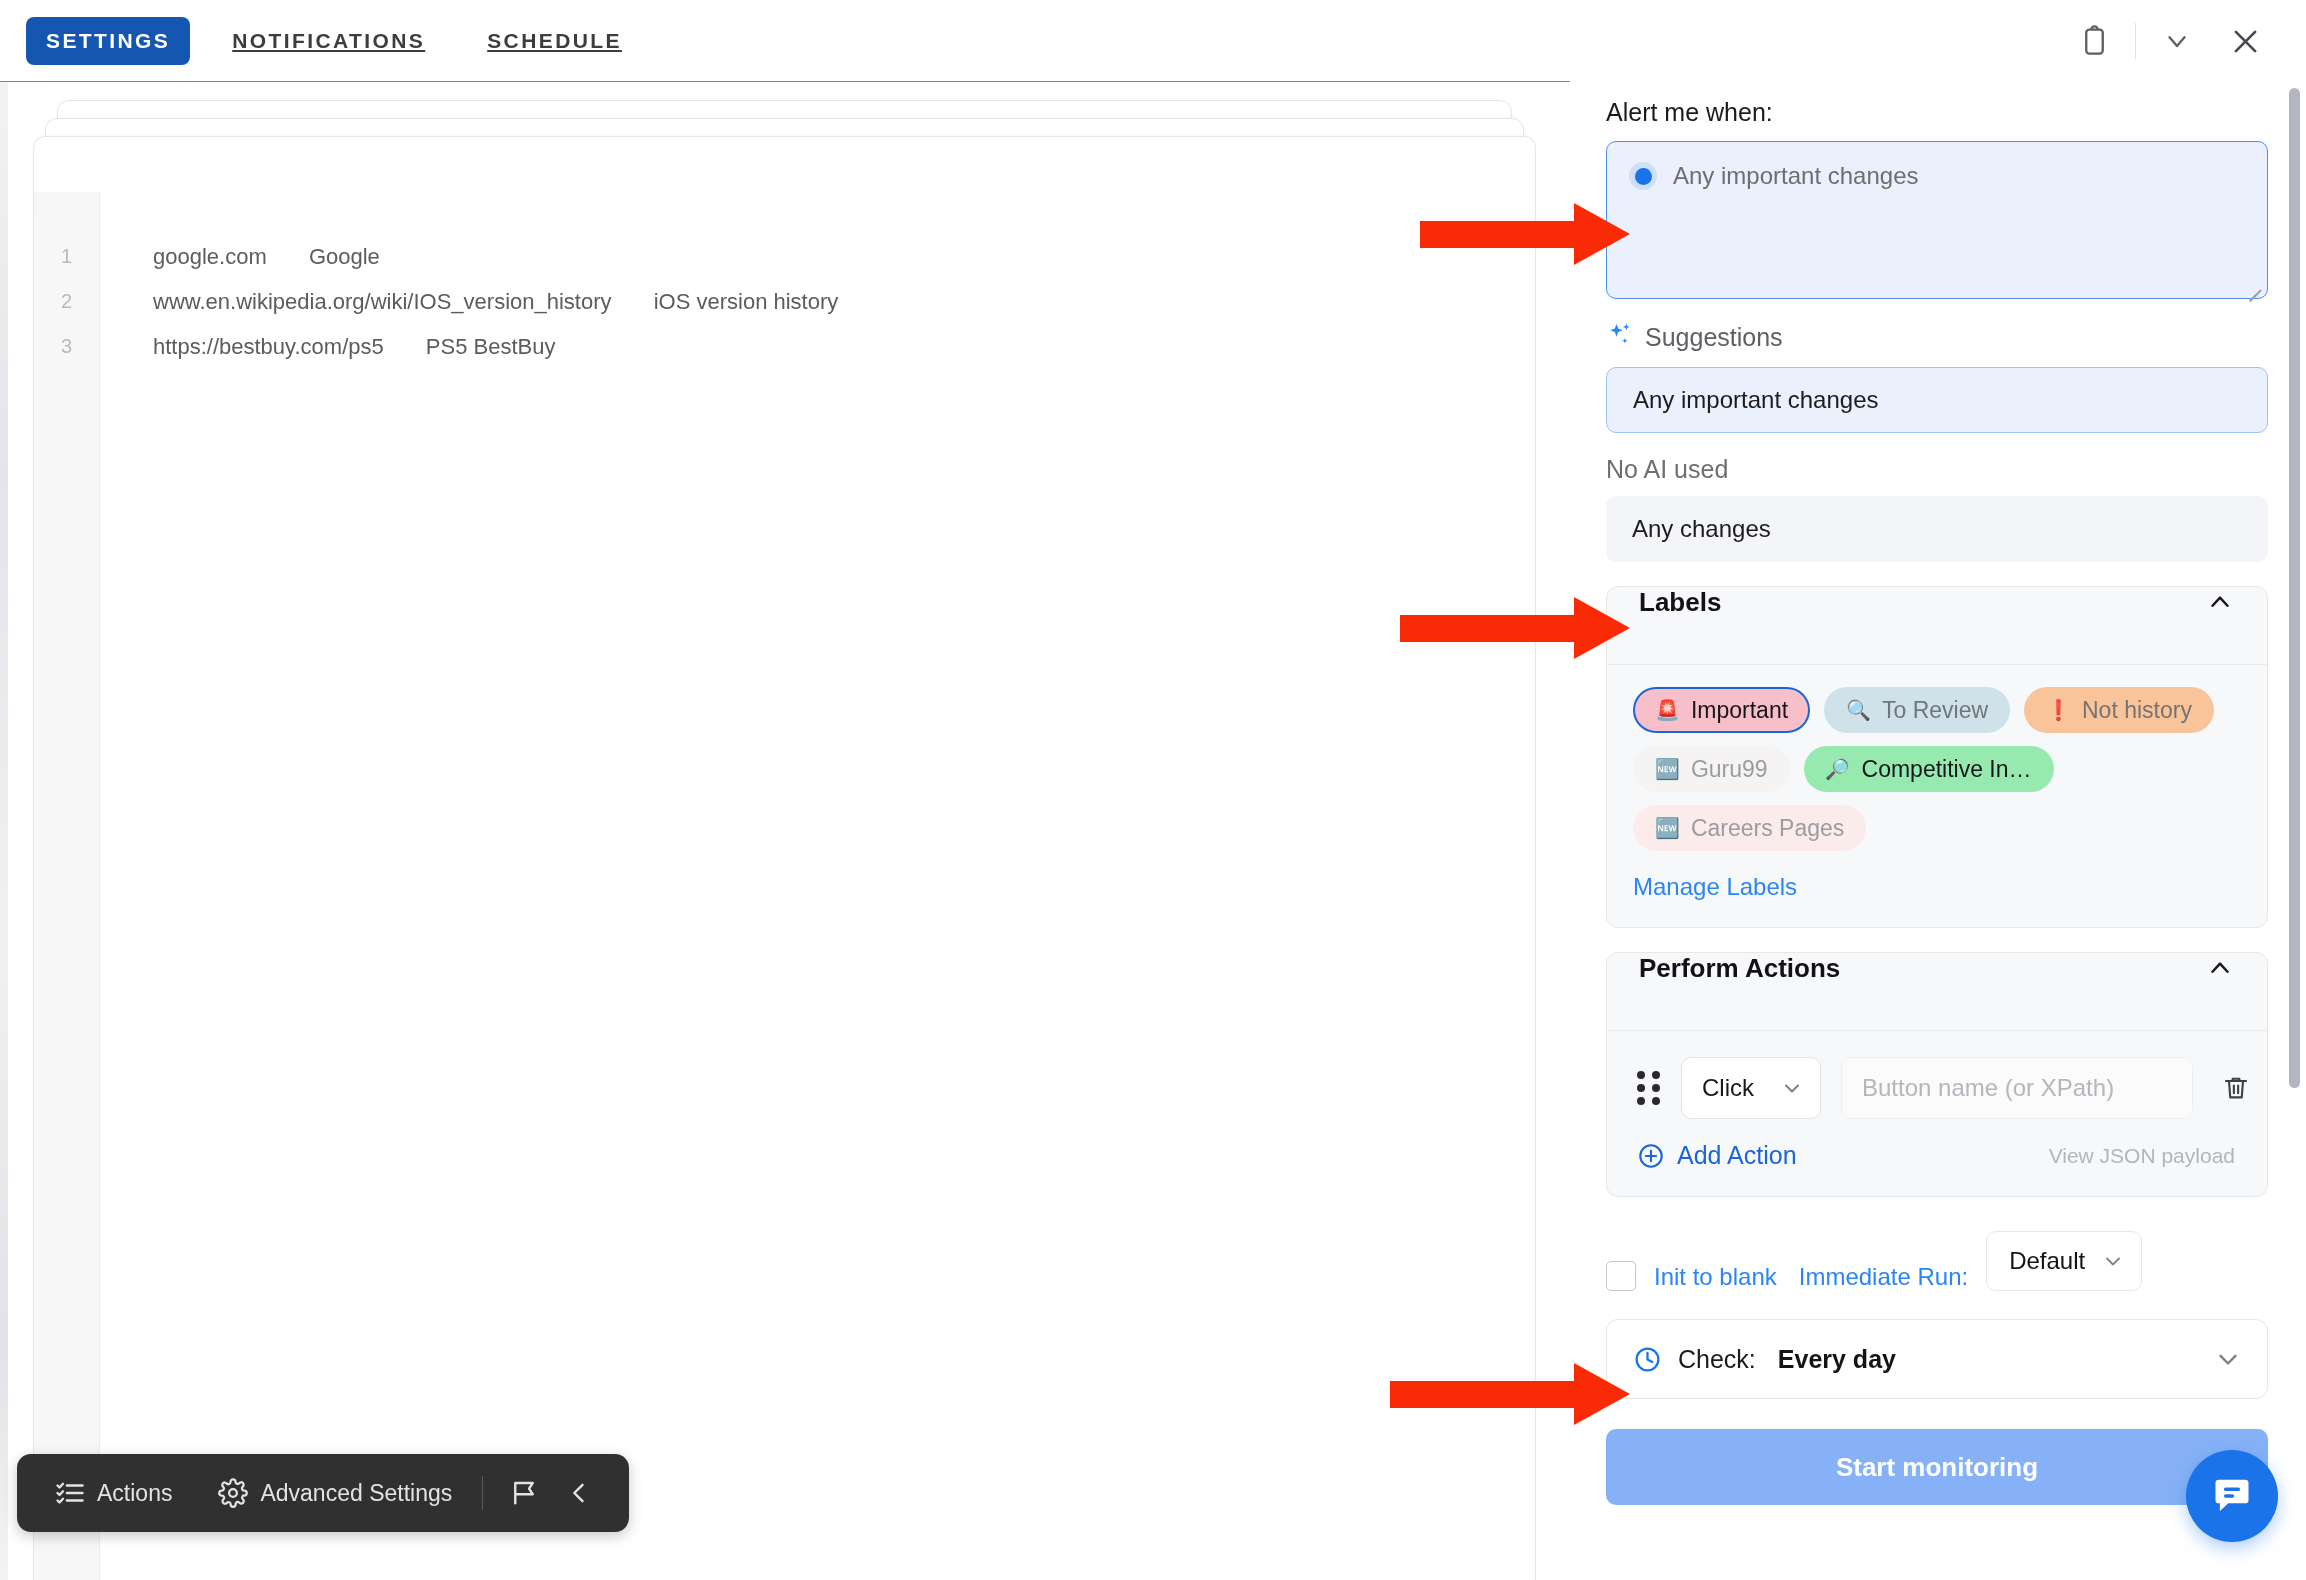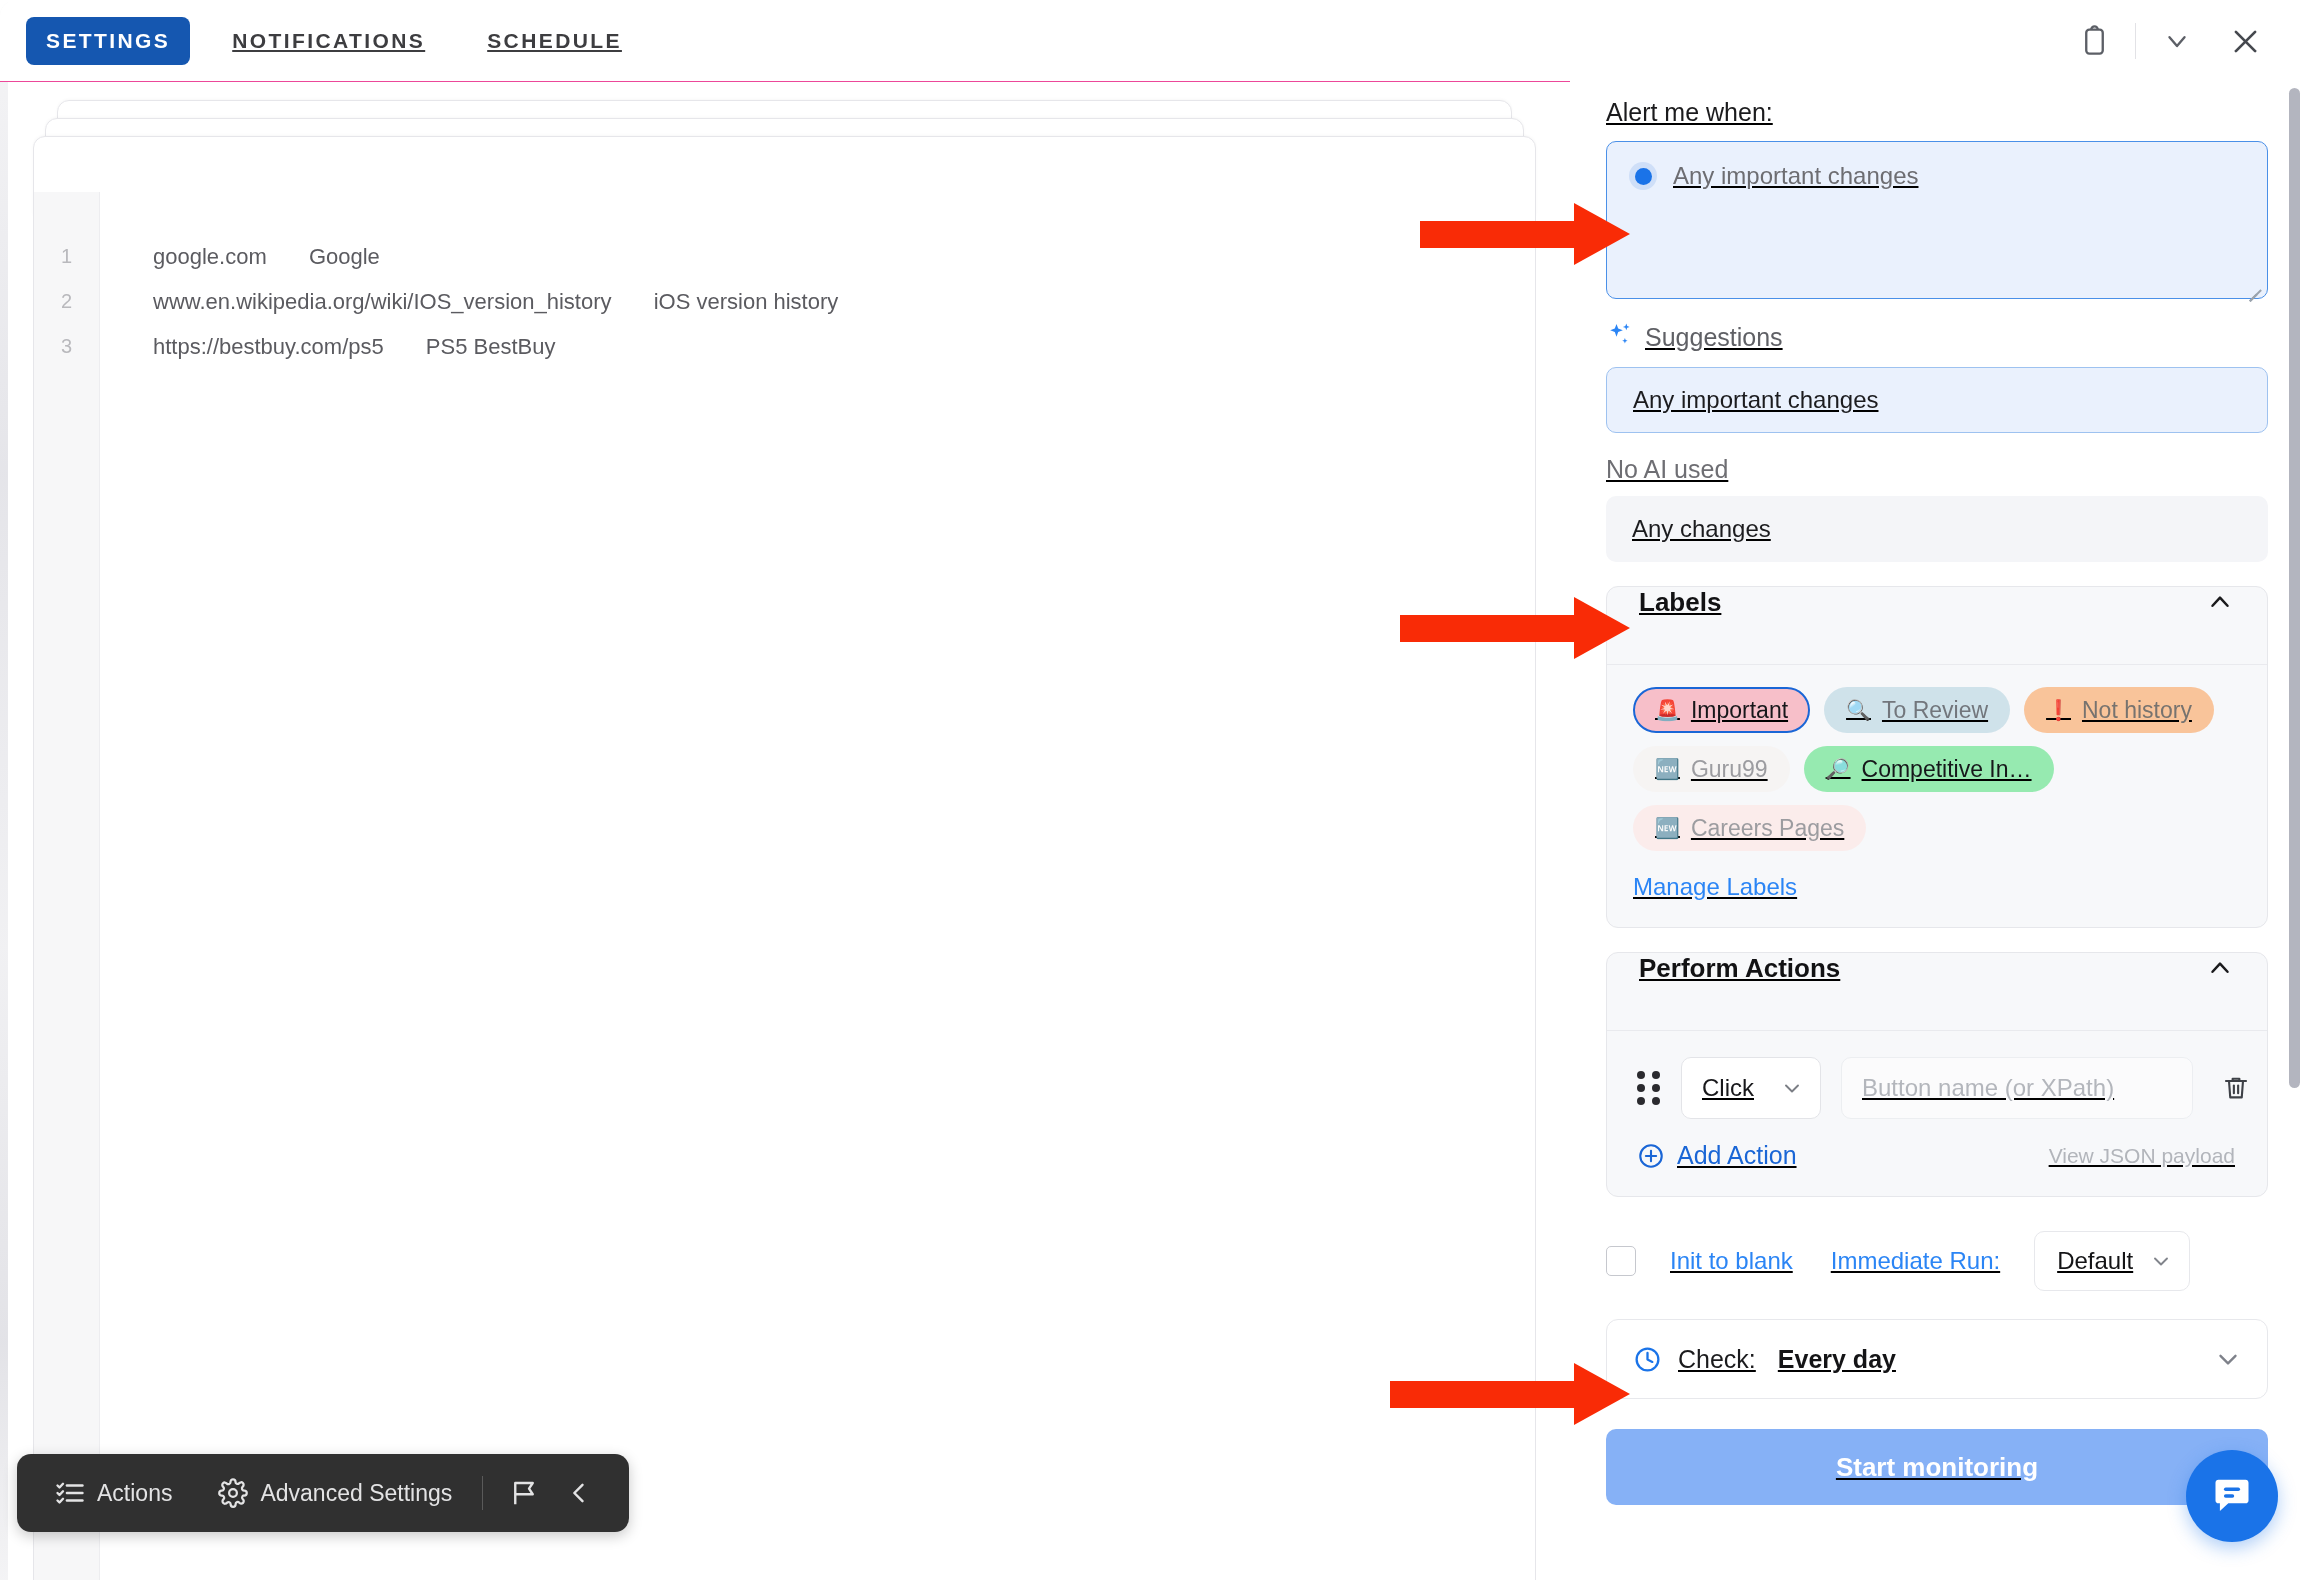--- a/index.html
+++ b/index.html
@@ -151,21 +151,20 @@
     width: 54px; height: 54px;
     display: flex; align-items: center; justify-content: center;
     cursor: pointer; border-radius: 8px;
   }
   .hdr-div { width: 1px; height: 36px; background: #e2e2e6; margin: 0 14px; }
 
   .rp-body {
     position: absolute; left: 0; top: 82px;
     width: 736px; height: 1498px;
     padding: 16px 46px 0 36px;
-    text-decoration: underline;
   }
 
   .section-label {
     font-size: 25px; color: #1b1b1d; font-weight: 400;
     margin-bottom: 14px;
   }
 
   .ai-textarea {
     position: relative;
     width: 662px; height: 158px;
@@ -296,21 +295,21 @@
     display: flex; align-items: center; justify-content: space-between;
     padding: 22px 32px 26px 30px;
   }
   .add-action {
     display: flex; align-items: center; gap: 12px;
     font-size: 25px; color: #1a66d6; cursor: pointer;
   }
   .json-link { font-size: 21px; color: #b2b5bb; cursor: pointer; }
 
   .opts-row {
-    display: flex; align-items: center; gap: 16px;
+    display: flex; align-items: flex-end; gap: 0;
     margin-top: 34px;
   }
   .cbox {
     width: 30px; height: 30px;
     border: 1.8px solid #c6c8ce; border-radius: 5px;
     background: #fff; cursor: pointer; flex: 0 0 30px;
   }
   .opt-link { font-size: 24px; color: #2b85f5; margin-left: 18px; cursor: pointer; white-space: nowrap; }
   .opt-link2 { font-size: 24px; color: #2b85f5; margin-left: 22px; cursor: pointer; white-space: nowrap; }
   .default-sel {

